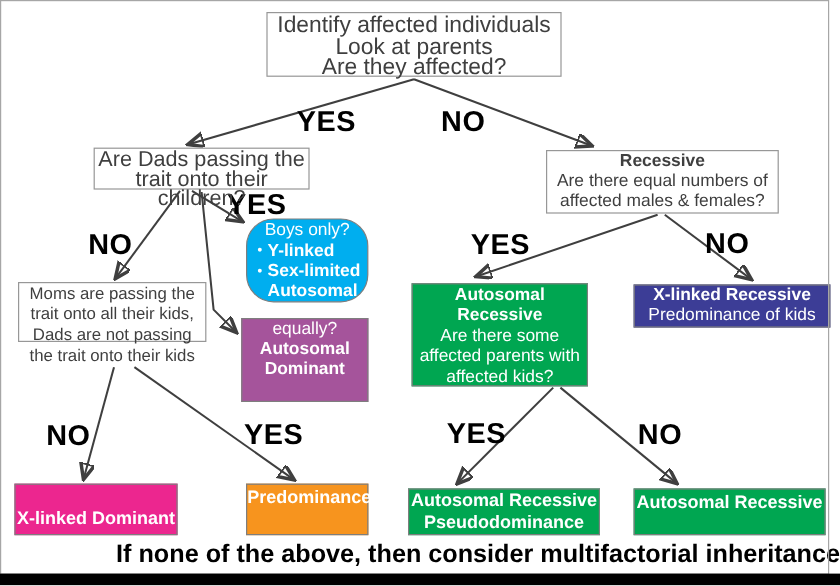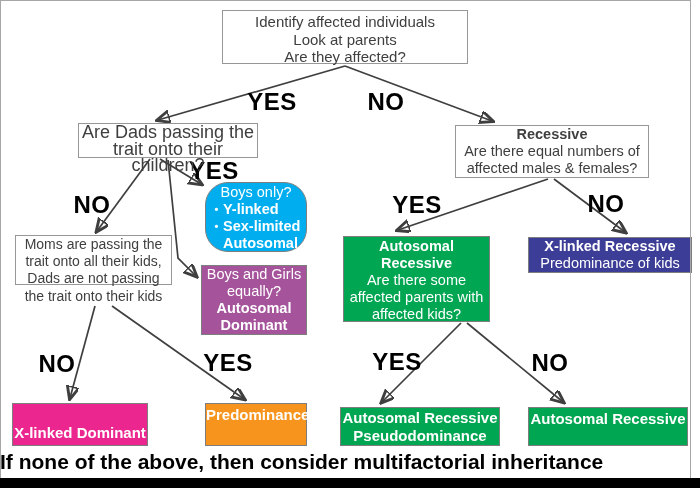--- a/index.html
+++ b/index.html
@@ -48,21 +48,21 @@
   .qbox {
     background: #ffffff;
     border: 1px solid #979797;
   }
   .cbox {
     color: #ffffff;
     border: 1px solid #7e7e7e;
   }
   .b { font-weight: bold; }
 
-  .box-root      { left: 222px; top: 10px;  width: 246px; height: 54px; padding-top: 2px; font-size: 15px; line-height: 17.5px; }
+  .box-root      { left: 222px; top: 10px;  width: 246px; height: 54px; padding-top: 2px; font-size: 19px; line-height: 17.5px; }
   .box-dads      { left: 78px;  top: 123px; width: 180px; height: 35px; font-size: 18px; line-height: 16.5px; }
   .box-recessive { left: 455px; top: 125px; width: 194px; height: 53px; font-size: 14.5px; line-height: 17px; }
   .box-cyan      { left: 205px; top: 182px; width: 102px; height: 70px; background: #00AEEF; font-size: 14.5px; line-height: 17px; padding-top: 1px; border-radius: 23px; }
   .box-moms      { left: 15px;  top: 235px; width: 157px; height: 50px; font-size: 14px; line-height: 17.2px; }
   .box-purple    { left: 201px; top: 265px; width: 106px; height: 70px; background: #A5549B; font-size: 14.5px; line-height: 17px; }
   .box-greenq    { left: 343px; top: 236px; width: 147px; height: 86px; background: #00A651; font-size: 14.5px; line-height: 17px; padding-top: 1px; }
   .box-blue      { left: 528px; top: 237px; width: 164px; height: 36px; background: #3C3D96; font-size: 14.5px; line-height: 17px; }
   .box-pink      { left: 12px;  top: 403px; width: 136px; height: 43px; background: #EC268F; font-size: 15px; line-height: 18.5px; padding-top: 20px; }
   .box-orange    { left: 205px; top: 403px; width: 102px; height: 43px; background: #F7941E; font-size: 15px; line-height: 17px; padding-top: 2px; }
   .box-greenp    { left: 340px; top: 407px; width: 160px; height: 39px; background: #00A651; font-size: 15px; line-height: 18px; padding-top: 1px; }
@@ -105,21 +105,21 @@
   .lbl-rec-no    { left: 606px; top: 192px; }
   .lbl-moms-no   { left: 57px;  top: 352px; }
   .lbl-moms-yes  { left: 228px; top: 351px; }
   .lbl-ar-yes    { left: 397px; top: 350px; }
   .lbl-ar-no     { left: 550px; top: 351px; }
 
   .footer-text {
     position: absolute;
     left: 0; top: 450px;
     width: 700px;
-    text-align: left;
+    text-align: right;
     font-weight: 800;
     font-size: 21px;
     color: #000000;
   }
 </style>
 </head>
 <body>
 
 <div class="frame">
 
@@ -184,21 +184,20 @@
   </div>
 
   <div class="box qbox box-moms">
     <div>Moms are passing the</div>
     <div>trait onto all their kids,</div>
     <div>Dads are not passing</div>
     <div>the trait onto their kids</div>
   </div>
 
   <div class="box cbox box-purple">
-    <div>Boys and Girls</div>
     <div>equally?</div>
     <div class="b">Autosomal</div>
     <div class="b">Dominant</div>
   </div>
 
   <div class="box cbox box-greenq">
     <div class="b">Autosomal</div>
     <div class="b">Recessive</div>
     <div>Are there some</div>
     <div>affected parents with</div>

